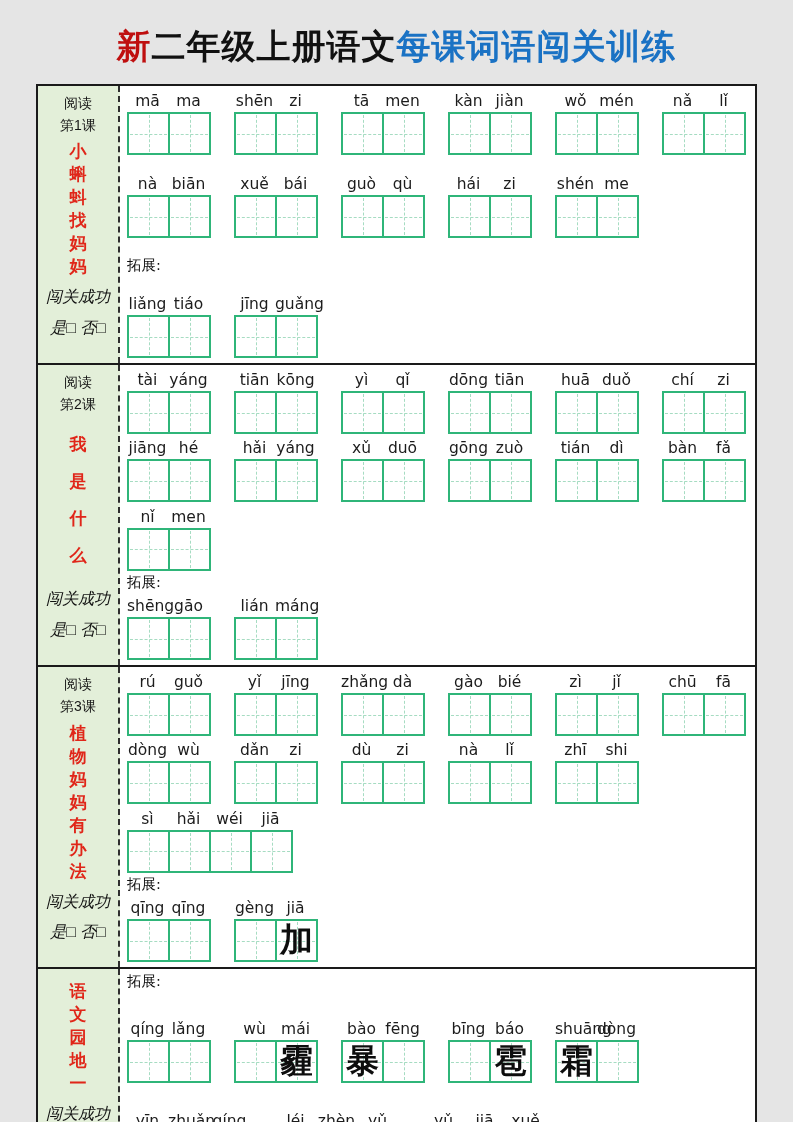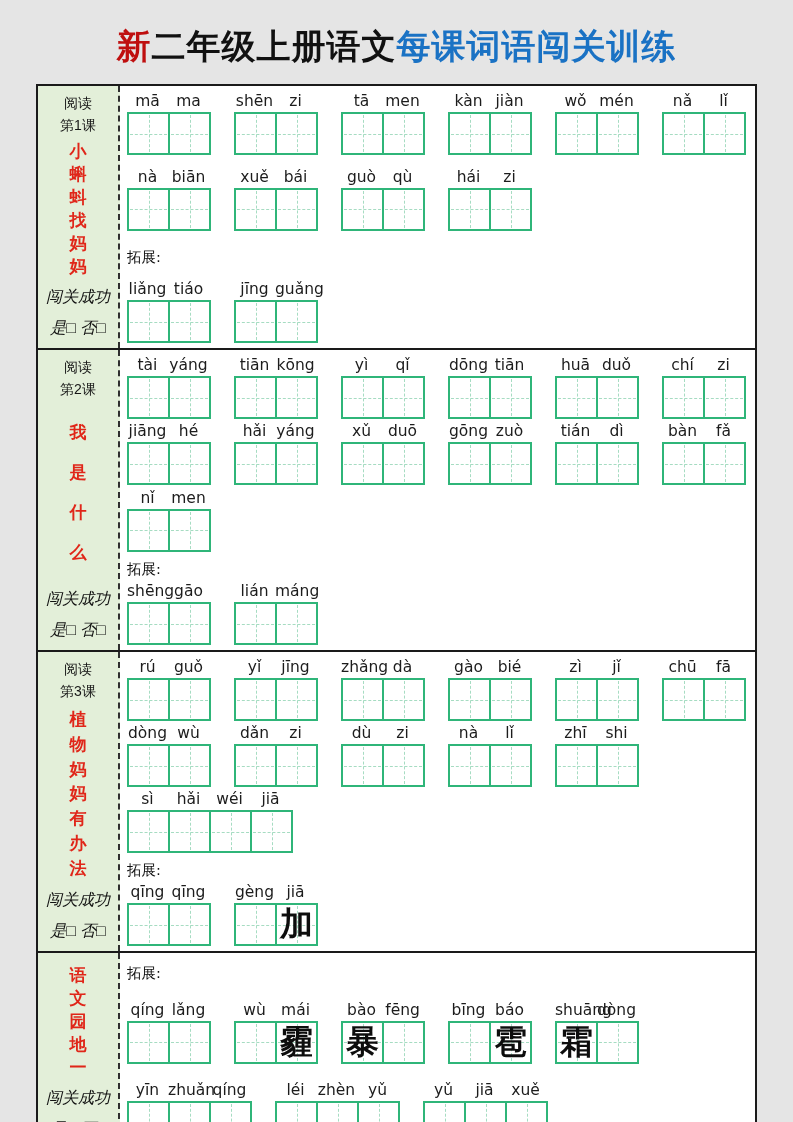--- a/index.html
+++ b/index.html
@@ -30,21 +30,21 @@
     background:#ffffff;
   }
   .lesson-row { display:flex; }
   .lesson-row + .lesson-row { border-top:2px solid #1a1a1a; }
 
   .lesson-sidebar {
     width:82px; flex:0 0 82px;
     background:var(--sidebar-bg);
     border-right:2px dashed #2e2e2e;
     display:flex; flex-direction:column; align-items:center;
-    padding:7px 2px 5px;
+    padding:7px 2px 20px;
     text-align:center;
   }
   .sidebar-head {
     font-size:14px; color:#161616; line-height:1.55;
     font-family:"Liberation Sans","DejaVu Sans",sans-serif;
   }
   .red-title {
     flex:1 1 auto;
     display:flex; flex-direction:column;
     justify-content:space-evenly; align-items:center;
@@ -60,21 +60,21 @@
   }
   .yesno span { margin:0 2px; cursor:default; }
 
   .lesson-content {
     flex:1 1 auto;
     display:flex; flex-direction:column;
     justify-content:space-between;
     padding:3px 8px 5px 7px;
   }
   .expansion {
-    font-size:14.5px; color:#111111; height:19px; line-height:19px;margin-top:8px;
+    font-size:14.5px; color:#111111; height:19px; line-height:19px;
   }
   .words-line { display:flex; gap:23px; align-items:flex-end; }
   .word-block { display:flex; flex-direction:column; }
   .pinyin-row { display:flex; height:21px; align-items:flex-end; margin-bottom:2px; }
   .syll {
     width:41px; text-align:center; white-space:nowrap;
     font-size:15.5px; color:#1c1c1c;
     font-family:"DejaVu Sans",sans-serif;
   }
   .cells-row { display:flex; }
@@ -225,20 +225,30 @@
               </div>
               <div class="cells-row">
                 <div class="cell"></div>
                 <div class="cell"></div>
               </div>
             </div>
             <div class="word-block">
               <div class="pinyin-row">
                 <span class="syll">hái</span>
                 <span class="syll">zi</span>
+              </div>
+              <div class="cells-row">
+                <div class="cell"></div>
+                <div class="cell"></div>
+              </div>
+            </div>
+            <div class="word-block">
+              <div class="pinyin-row">
+                <span class="syll">shén</span>
+                <span class="syll">me</span>
               </div>
               <div class="cells-row">
                 <div class="cell"></div>
                 <div class="cell"></div>
               </div>
             </div>
           </div>
           <div class="expansion">拓展:</div>
           <div class="words-line">
             <div class="word-block">

